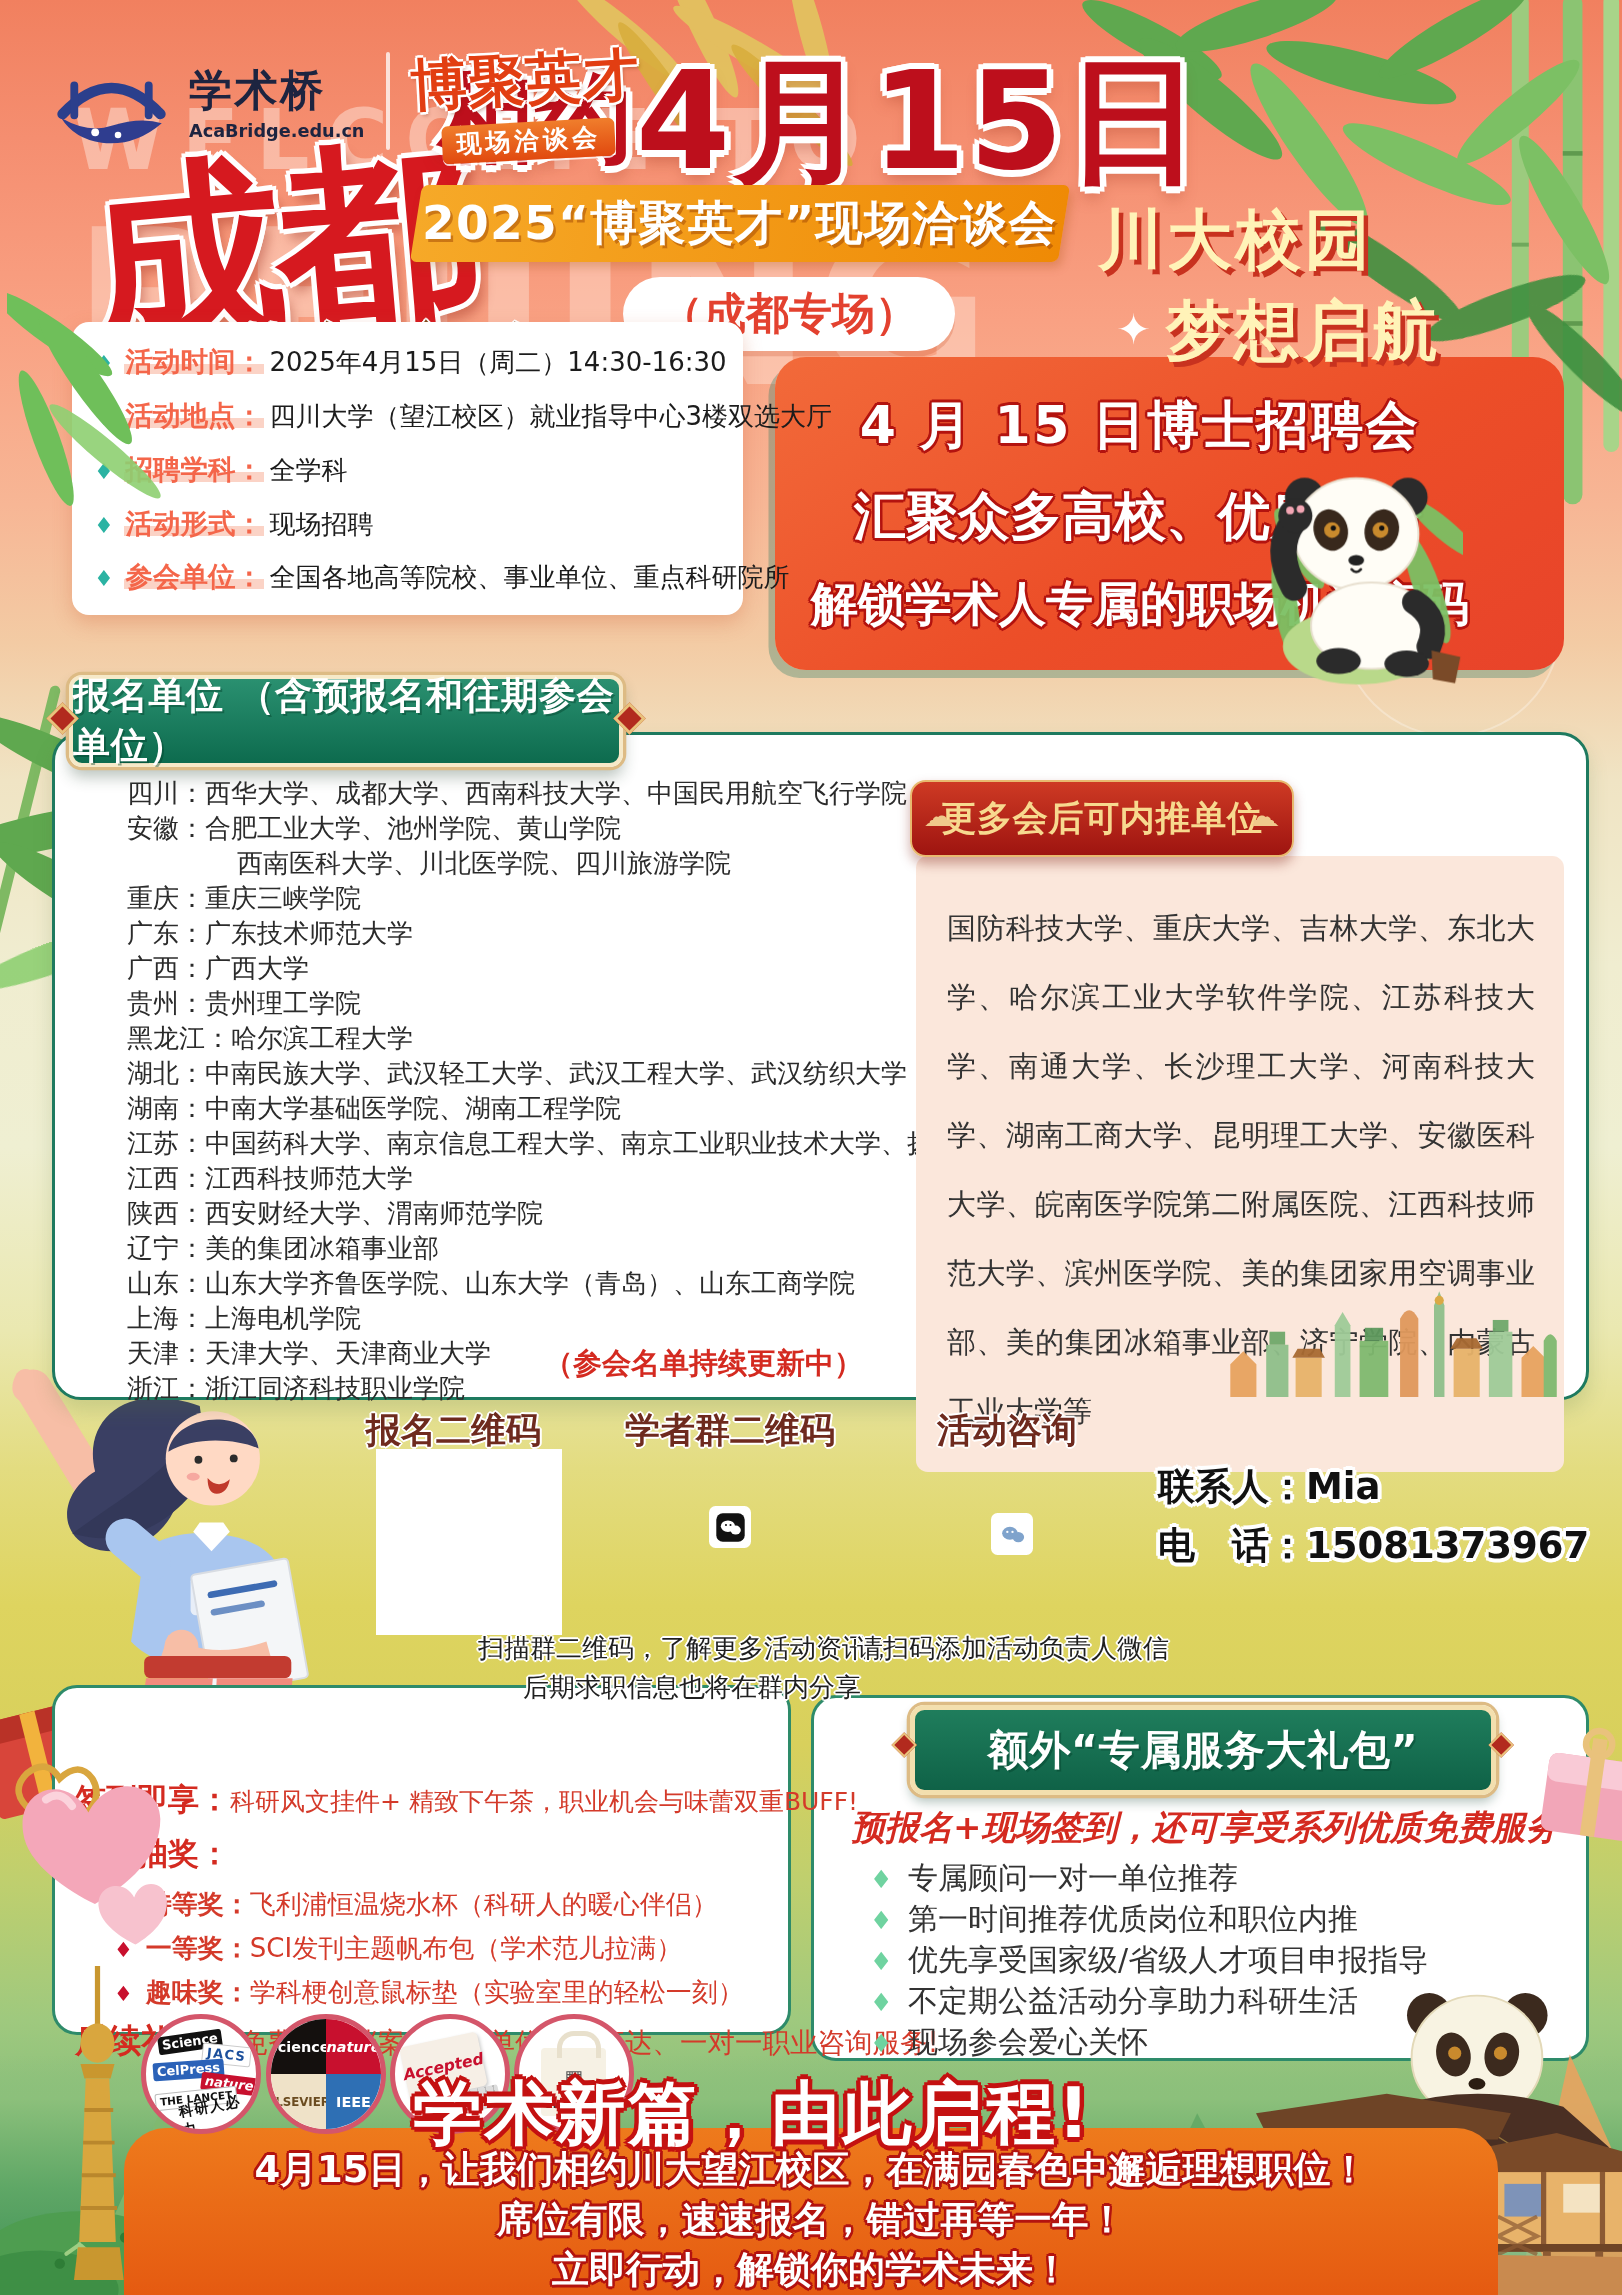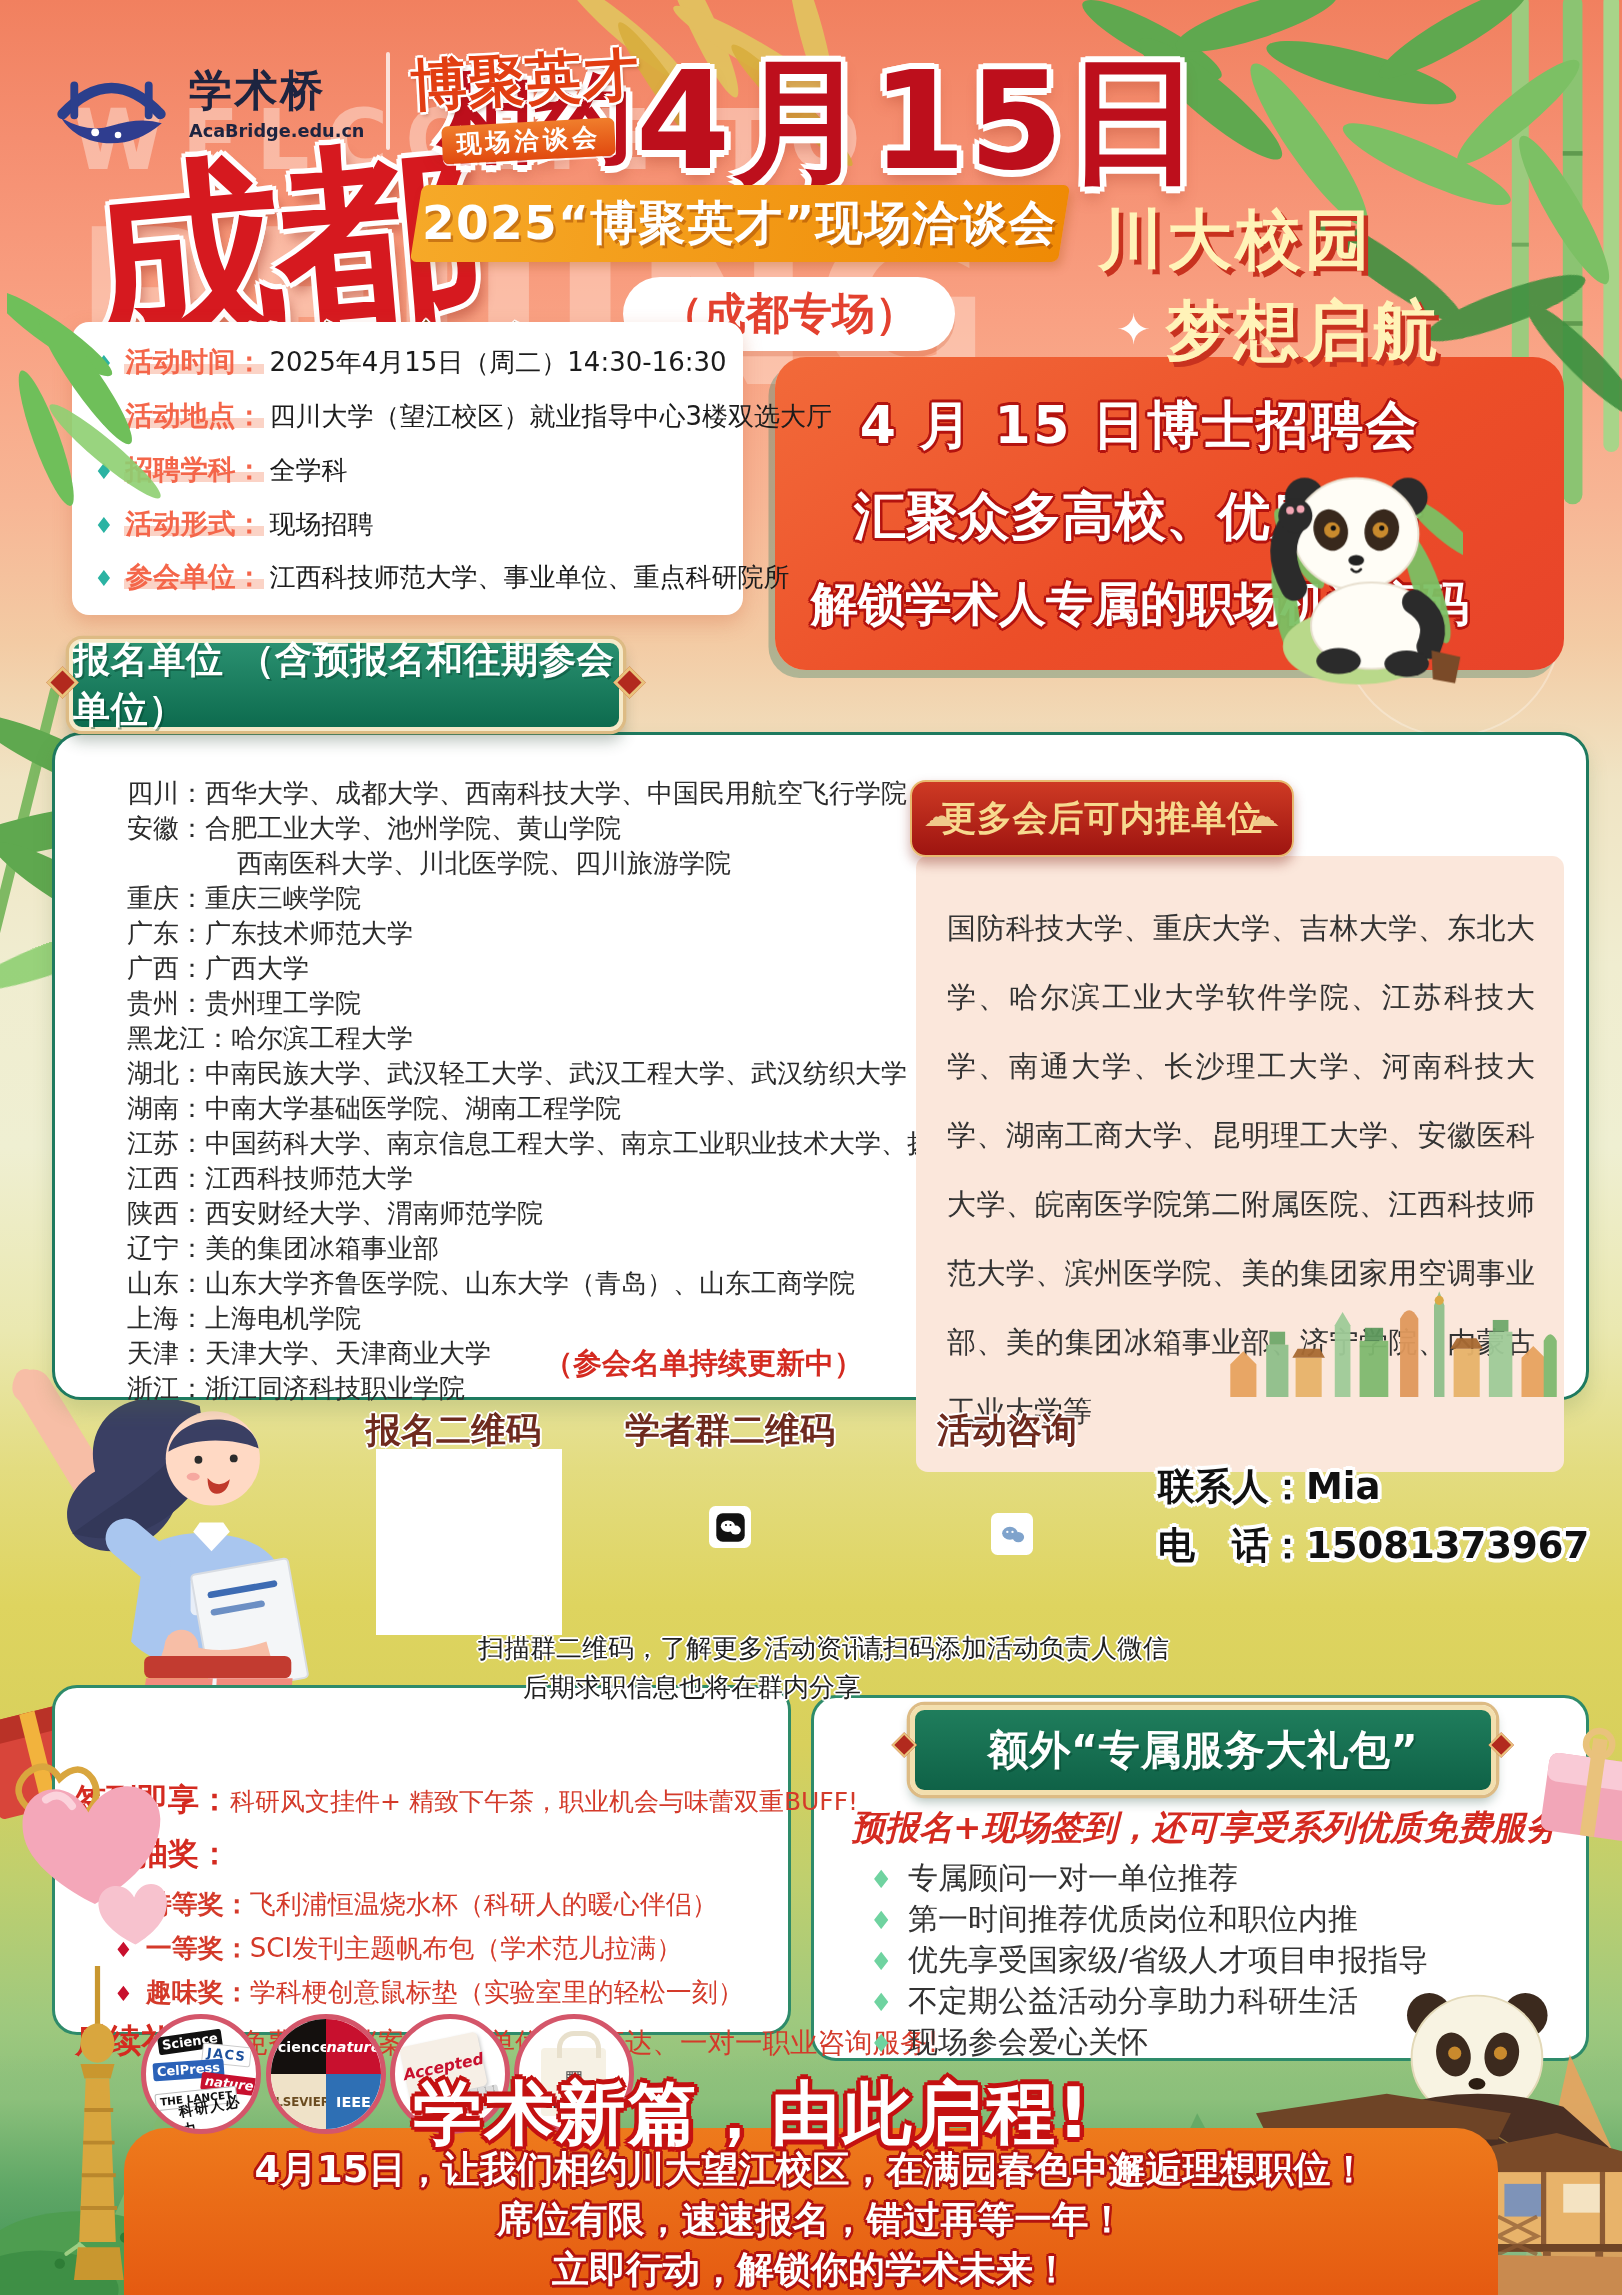--- a/index.html
+++ b/index.html
@@ -45,21 +45,21 @@
   .info-row{white-space:nowrap;font-size:26px;color:#1C1C1C;}
   .info-row .dia{color:#2BB3A3;font-size:22px;margin-right:10.5px;}
   .info-row .lbl{color:#F4664A;font-weight:900;font-size:27.5px;background:linear-gradient(transparent 58%,#FBD3C6 58%,#FBD3C6 90%,transparent 90%);padding:0 1.3px;margin-right:5.2px;}
   
   .highlight-box{left:775px;top:357px;width:789px;height:313px;border-radius:31px;background:linear-gradient(150deg,#F26A3A 0%,#EC4E28 55%,#E8432A 100%);z-index:3;box-shadow:-6.5px 7.9px 0 rgba(23,115,95,.30);display:flex;flex-direction:column;justify-content:space-evenly;align-items:center;padding:13px 98px 13px 39px;box-sizing:border-box;}
   .hl-line{color:#fff;font-weight:900;white-space:nowrap;}
   .hl-0{font-size:52px;letter-spacing:2.6px;}
   .hl-1{font-size:52px;}
   .hl-2{font-size:47px;}
   
-  .reg-banner{left:69px;top:639px;width:546px;height:84px;background:linear-gradient(180deg,#2A9070,#0D6B4E);border:4.6px solid #F6E9C8;border-radius:13px;z-index:6;display:flex;align-items:center;justify-content:center;box-shadow:0 0 0 3.3px #DDBB84,0 9.2px 14.4px rgba(30,60,40,.3);}
+  .reg-banner{left:69px;top:675px;width:546px;height:84px;background:linear-gradient(180deg,#2A9070,#0D6B4E);border:4.6px solid #F6E9C8;border-radius:13px;z-index:6;display:flex;align-items:center;justify-content:center;box-shadow:0 0 0 3.3px #DDBB84,0 9.2px 14.4px rgba(30,60,40,.3);}
   .reg-banner span{color:#fff;font-size:37px;font-weight:900;letter-spacing:0.7px;text-shadow:2px 2px 0 rgba(0,60,40,.4);}
   .reg-banner::before,.reg-banner::after{content:"";position:absolute;top:27.5px;width:17px;height:17px;background:#B22A1E;border:3.3px solid #E9C27C;transform:rotate(45deg);}
   .reg-banner::before{left:-22px;} .reg-banner::after{right:-22px;}
   .list-card{left:52px;top:732px;width:1531px;height:662px;background:#fff;border:3.3px solid #1E7A5F;border-radius:29px;z-index:5;box-shadow:0 10.5px 19.6px rgba(90,120,60,.2);}
   .uni-list{position:absolute;left:72px;top:41px;width:870px;}
   .uni-row{font-size:26px;color:#2B2B2B;line-height:35px;height:35px;white-space:nowrap;}
   .uni-row .region{color:#2B2B2B;}
   .uni-row.cont{padding-left:110px;}
   .updating{position:absolute;left:489px;top:609px;color:#D42A20;font-size:29px;font-weight:bold;}
   
@@ -255,21 +255,21 @@
     <span class="sparkle">✦</span><span>梦想启航</span>
   </div>
   <div class="abs deco-ring"></div>
   <div class="abs deco-sparkle">✦</div>
 
   <div class="abs info-card">
     <div class="info-row"><span class="dia">♦</span><span class="lbl">活动时间：</span><span class="val">2025年4月15日（周二）14:30-16:30</span></div>
     <div class="info-row"><span class="dia">♦</span><span class="lbl">活动地点：</span><span class="val">四川大学（望江校区）就业指导中心3楼双选大厅</span></div>
     <div class="info-row"><span class="dia">♦</span><span class="lbl">招聘学科：</span><span class="val">全学科</span></div>
     <div class="info-row"><span class="dia">♦</span><span class="lbl">活动形式：</span><span class="val">现场招聘</span></div>
-    <div class="info-row"><span class="dia">♦</span><span class="lbl">参会单位：</span><span class="val">江西科技师范大学、事业单位、重点科研院所</span></div>
+    <div class="info-row"><span class="dia">♦</span><span class="lbl">参会单位：</span><span class="val">全国各地高等院校、事业单位、重点科研院所</span></div>
   </div>
 
   <div class="abs highlight-box">
     <div class="hl-line hl-0 o-r">4 月 15 日博士招聘会</div>
     <div class="hl-line hl-1 o-r">汇聚众多高校、优质平台</div>
     <div class="hl-line hl-2 o-r">解锁学术人专属的职场机遇密码</div>
   </div>
 
   <svg class="abs panda-sticker" width="203" height="236" viewBox="0 0 310 360">
     <g fill="#7CC064" opacity=".95">

